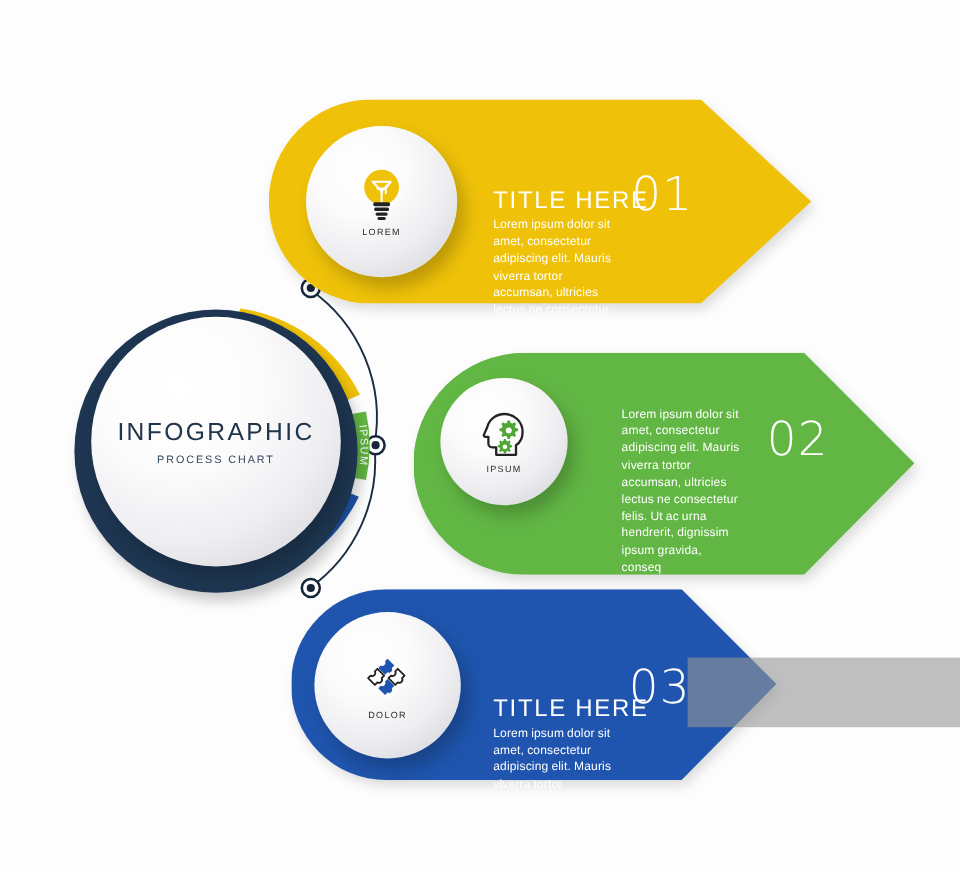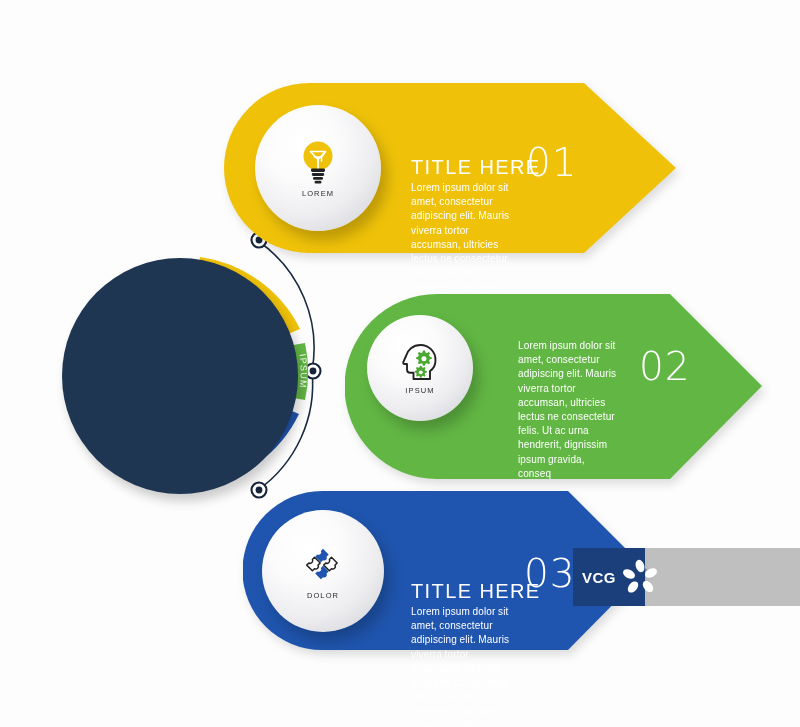--- a/index.html
+++ b/index.html
@@ -275,30 +275,22 @@
     <text class="arc-label">
       <textPath href="#pathIpsum" startOffset="6%">IPSUM</textPath>
     </text>
     <text class="arc-label">
       <textPath href="#pathDolor" startOffset="8%">DOLOR</textPath>
     </text>
   </svg>
 
   <div id="hub">
     <div id="hub-ring"></div>
+    <div id="hub-core">
+      <div id="hub-title">INFOGRAPHIC</div>
+      <div id="hub-sub">PROCESS CHART</div>
+    </div>
   </div>
 
   <div id="wm">
-    <div id="wm-badge">
-      <span id="wm-badge-text">VCG</span>
-      <svg id="wm-flower" width="40" height="40" viewBox="0 0 40 40">
-        <g fill="#ffffff">
-          <ellipse cx="20" cy="8" rx="4.2" ry="6.4" transform="rotate(-18 20 8)"></ellipse>
-          <ellipse cx="31" cy="15" rx="4.2" ry="6.4" transform="rotate(62 31 15)"></ellipse>
-          <ellipse cx="28" cy="28.5" rx="4.2" ry="6.4" transform="rotate(140 28 28.5)"></ellipse>
-          <ellipse cx="13" cy="29" rx="4.2" ry="6.4" transform="rotate(-140 13 29)"></ellipse>
-          <ellipse cx="9" cy="16" rx="4.2" ry="6.4" transform="rotate(-62 9 16)"></ellipse>
-        </g>
-      </svg>
-    </div>
   </div>
 
 </div>
 
 </body></html>

